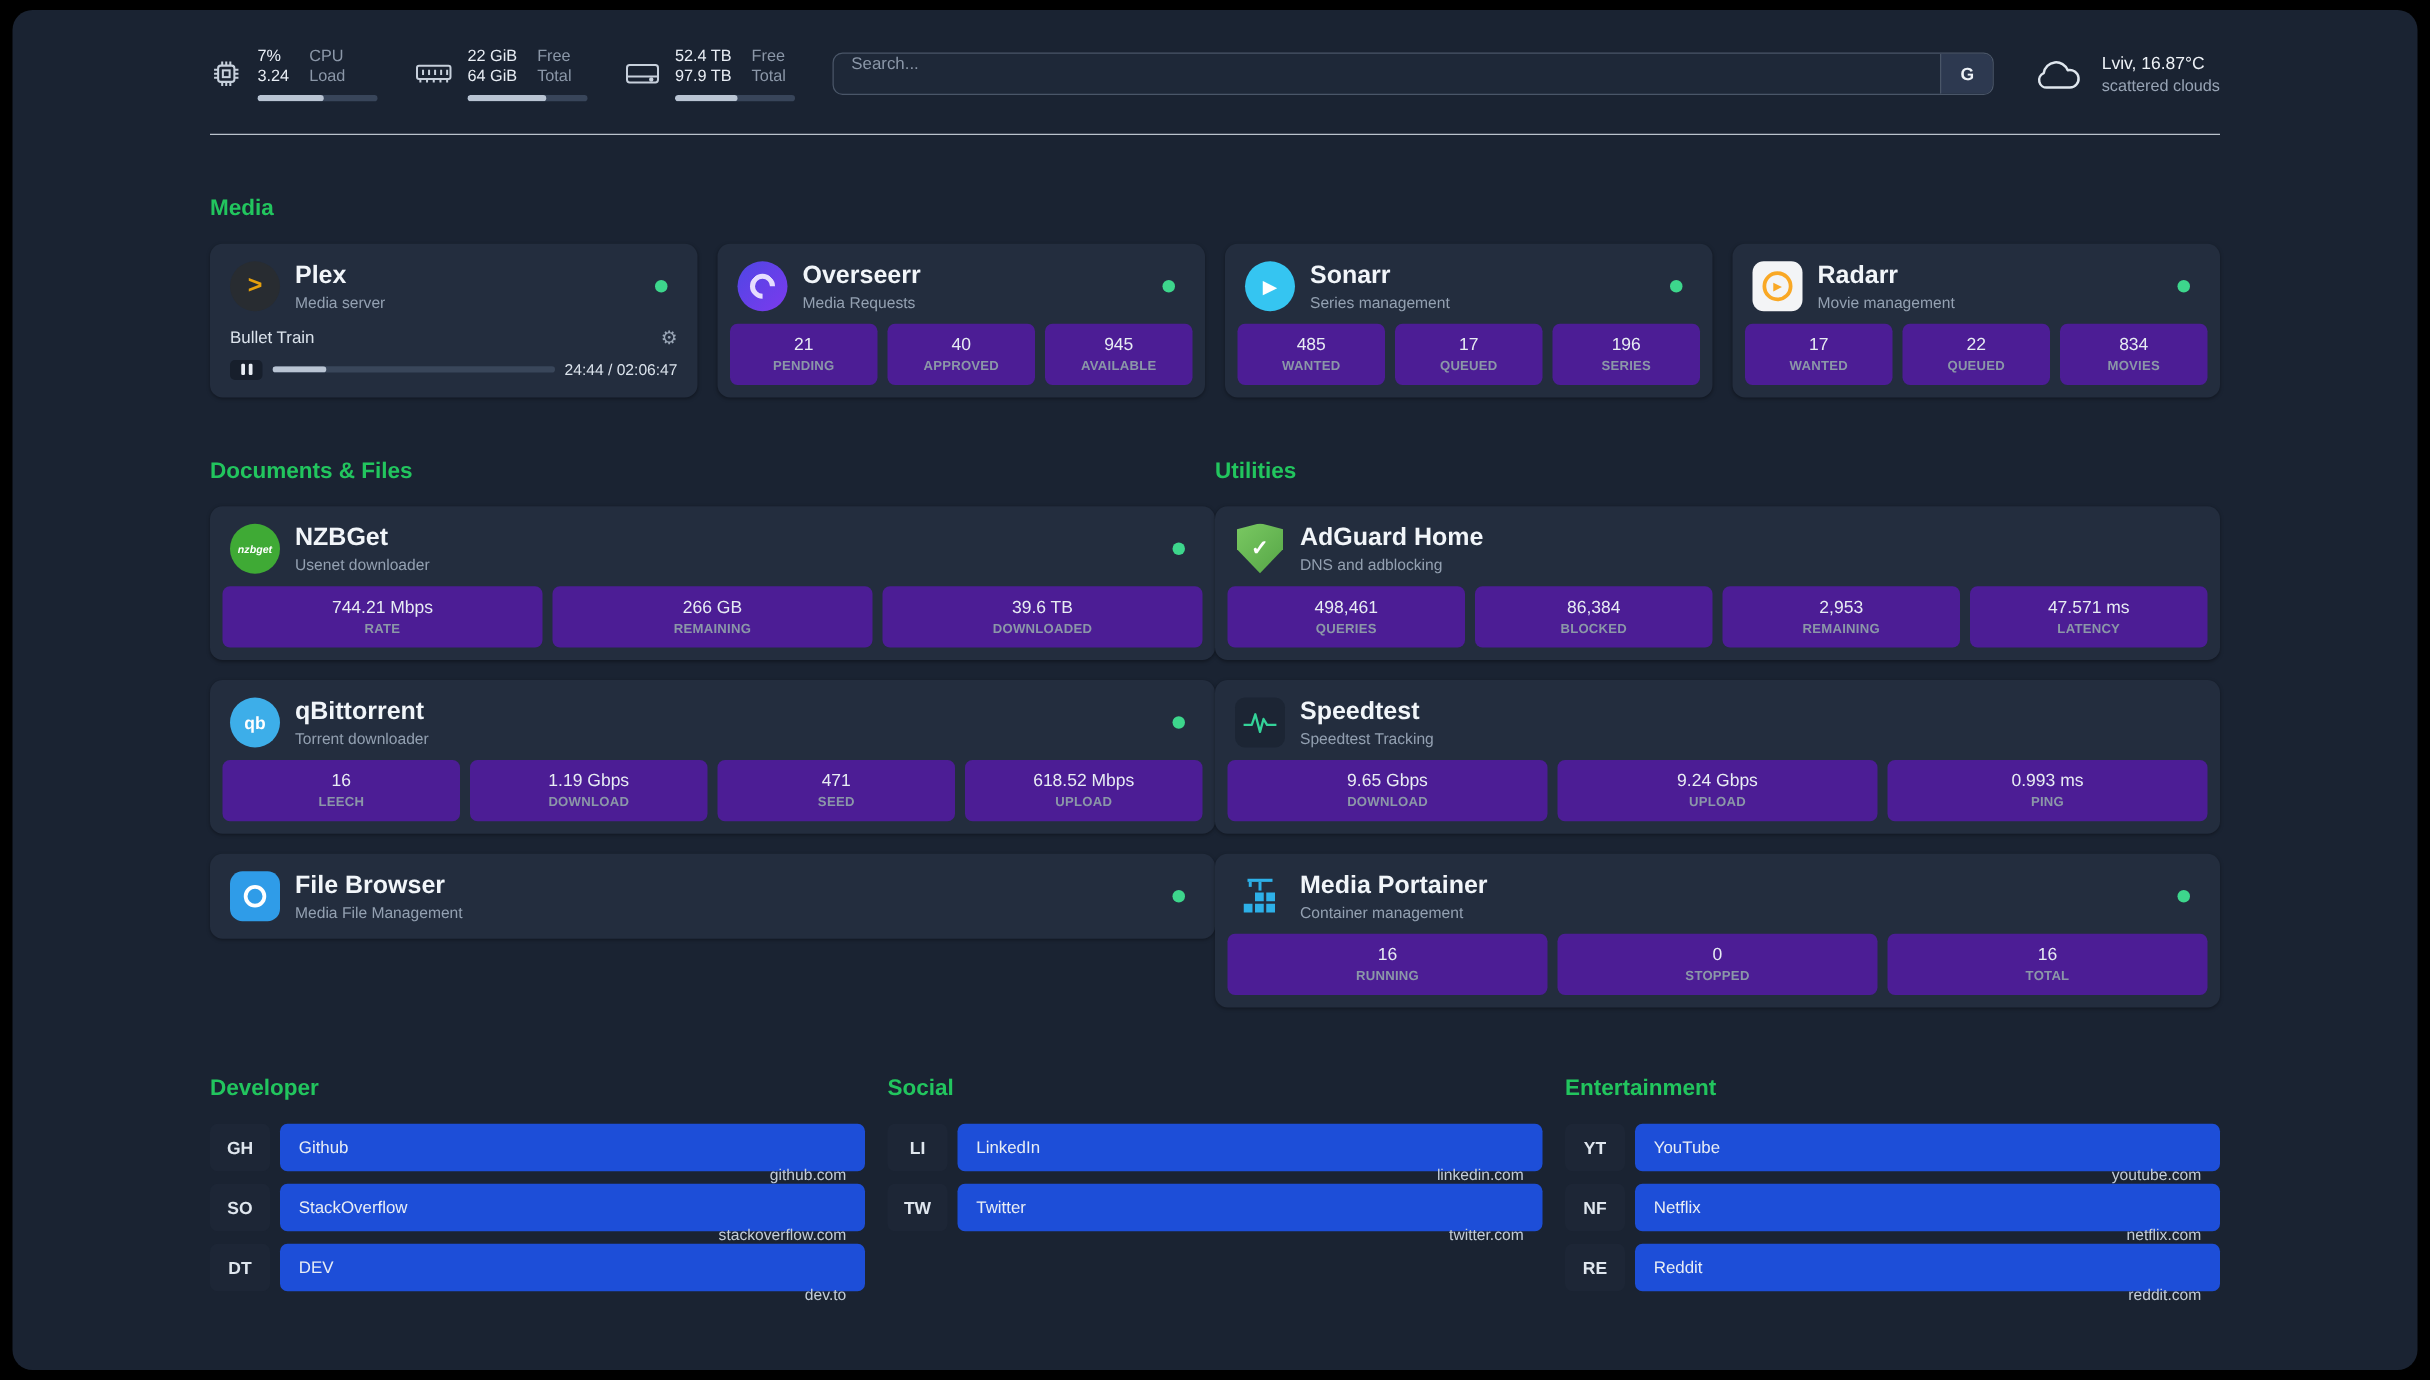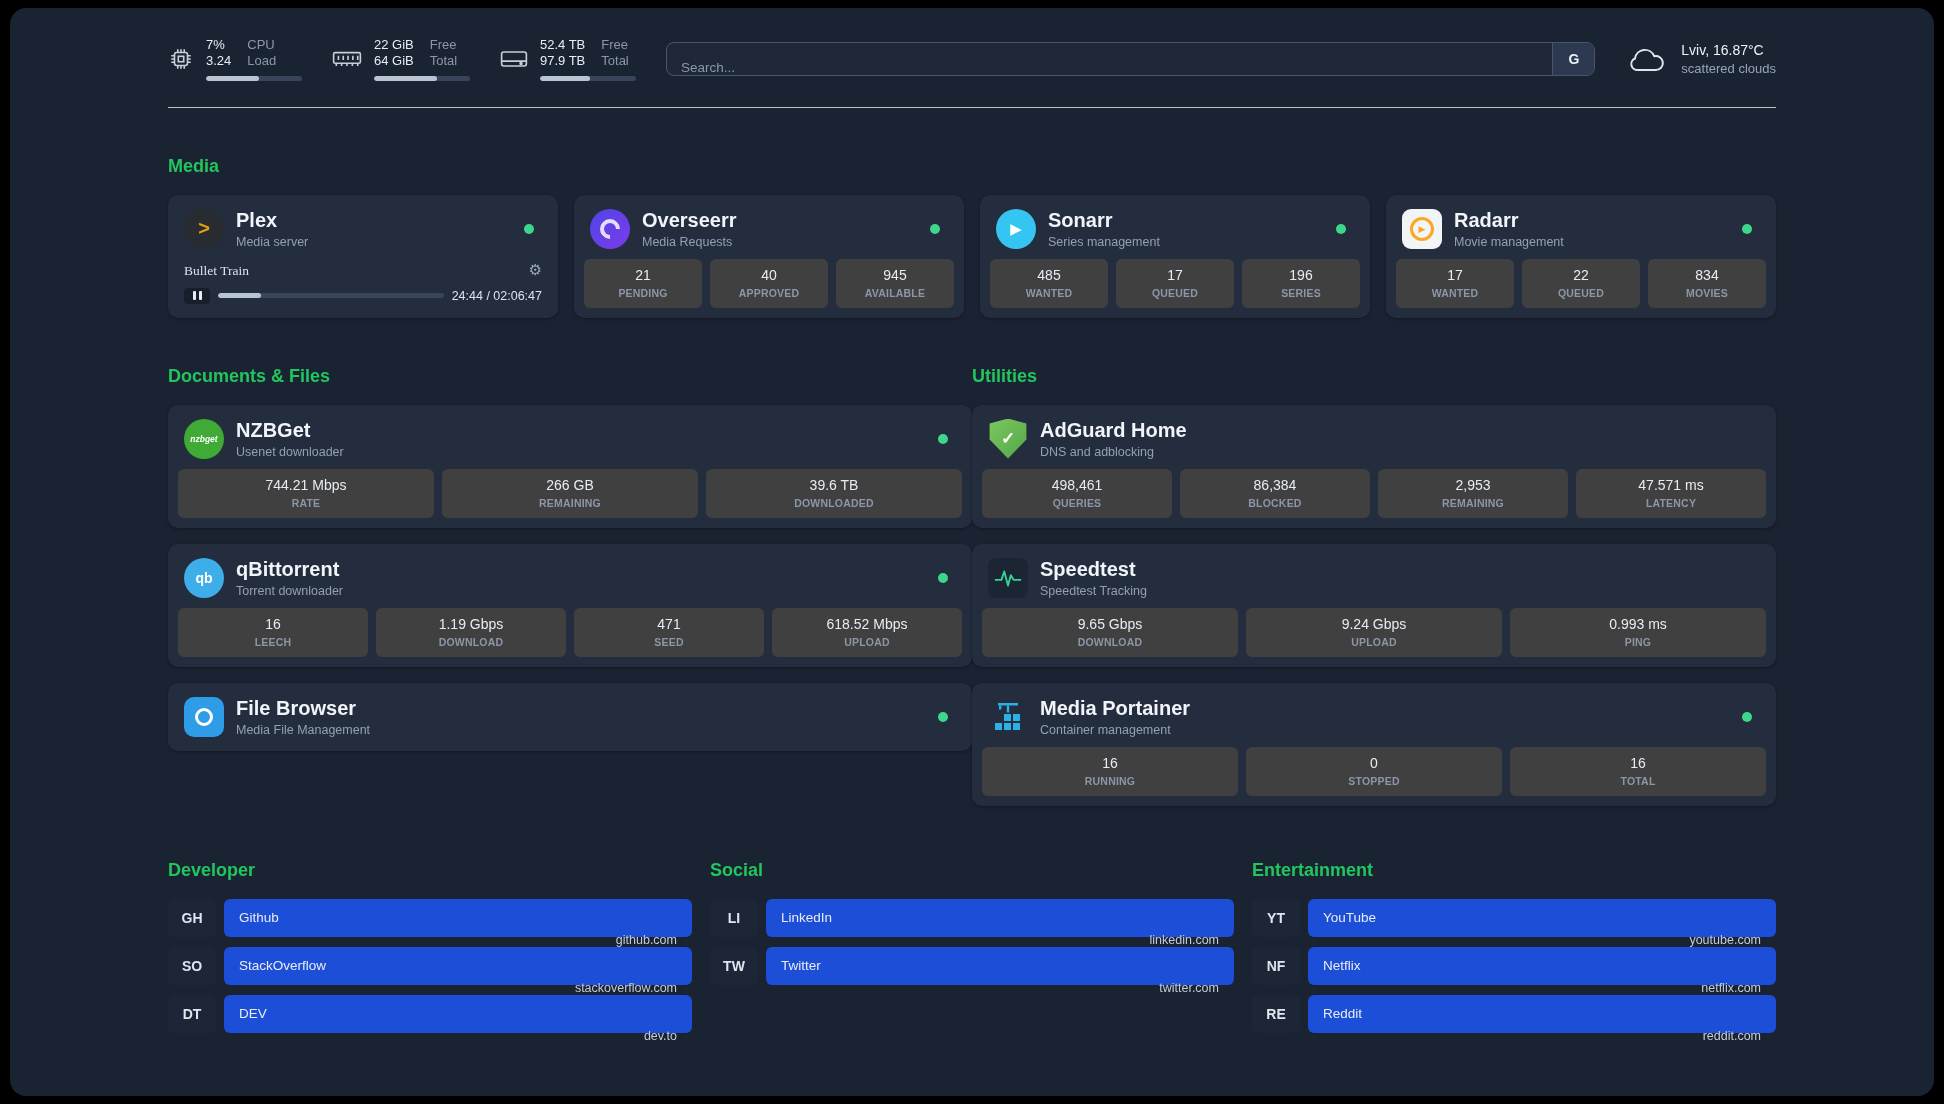--- a/index.html
+++ b/index.html
@@ -14,21 +14,21 @@
   .sysstat { display: flex; align-items: center; gap: 12px; }
   .sysicon { color: #c7d0dc; display: flex; align-items: center; }
   .sysbody { display: flex; flex-direction: column; gap: 7px; min-width: 96px; }
   .systexts { display: flex; gap: 16px; }
   .syscol { display: flex; flex-direction: column; gap: 2px; font-size: 13px; line-height: 1.1; }
   .syscol .v { color: #e8edf4; }
   .syscol .l { color: #8b97a8; }
   .bar { height: 5px; border-radius: 3px; background: #38455a; overflow: hidden; }
   .fill { height: 100%; background: #b9c4d3; border-radius: 3px; }
 
-  .search { flex: 1; display: flex; align-items: flex-end; height: 34px;
+  .search { flex: 1; display: flex; align-items: flex-start; height: 34px;
     border: 1px solid #4a5668; border-radius: 8px; background: #1e2838; overflow: hidden; }
   .search input { flex: 1; background: transparent; border: none; outline: none;
     color: #e2e8f0; font-size: 13.5px; padding: 0 14px; font-family: "Liberation Sans", sans-serif; }
   .search input::placeholder { color: #8b97a8; }
   .gbtn { width: 42px; height: 100%; display: flex; align-items: center; justify-content: center;
     background: #2d3950; border-left: 1px solid #4a5668; color: #eef2f7; font-size: 14px;
     font-weight: 600; cursor: pointer; }
 
   .weather { display: flex; align-items: center; gap: 12px; }
   .wt { display: flex; flex-direction: column; gap: 3px; }
@@ -47,21 +47,21 @@
   .card { background: #232d3e; border-radius: 10px; padding: 10px;
     box-shadow: 0 1px 3px rgba(0,0,0,.35); }
   .card-header { display: flex; align-items: center; gap: 12px; padding: 4px 6px 10px; }
   .card-header.only { padding-bottom: 4px; justify-content: flex-end; }
   .meta { display: flex; flex-direction: column; gap: 3px; }
   .svc-name { font-size: 20px; font-weight: 600; color: #f1f5f9; }
   .svc-sub { font-size: 12.5px; color: #93a0b1; }
   .dot { width: 10px; height: 10px; border-radius: 50%; background: #3dd68c;
     margin-left: auto; margin-right: 8px; flex: none; }
   .stats { display: flex; gap: 8px; }
-  .tile { flex: 1; background: #404040; border-radius: 6px; padding: 8px 4px 9px; text-align: center; }
+  .tile { flex: 1; background: #4c1d95; border-radius: 6px; padding: 8px 4px 9px; text-align: center; }
   .tile .tv { font-size: 14px; color: #e7ecf3; }
   .tile .tl { font-size: 10.5px; font-weight: 700; color: #8b97a8; margin-top: 4px; letter-spacing: .2px; }
 
   
   .logo { width: 40px; height: 40px; flex: none; display: flex; align-items: center;
     justify-content: center; position: relative; }
   .logo-plex { background: #282c31; border-radius: 50%; color: #e5a00d; font-weight: 700; font-size: 20px; }
   .logo-overseerr { background: linear-gradient(135deg, #4f46e5, #7c3aed); border-radius: 50%; }
   .logo-overseerr .swirl { width: 20px; height: 20px; border: 4px solid rgba(236,230,255,.95);
     border-bottom-color: transparent; border-radius: 50%; transform: rotate(-45deg); }
@@ -75,22 +75,22 @@
   .logo-fb { background: #2f9ce8; border-radius: 10px; }
   .logo-fb .ring { width: 18px; height: 18px; border: 3px solid #fff; border-radius: 50%; }
   .logo-adguard { background: linear-gradient(135deg, #7ac962, #55a546);
     clip-path: polygon(50% 0%, 96% 12%, 96% 52%, 50% 100%, 4% 52%, 4% 12%);
     color: #fff; font-size: 17px; font-weight: 700; }
   .logo-speedtest { background: #1c2534; border-radius: 8px; }
   .logo-portainer { background: transparent; }
 
   
   .player { padding: 2px 6px 4px; }
-  .player-top { display: flex; align-items: flex-end; justify-content: space-between;
-    color: #dbe3ec; font-size: 13.5px; font-family: Liberation Serif, serif; }
+  .player-top { display: flex; align-items: center; justify-content: space-between;
+    color: #dbe3ec; font-size: 13.5px; }
   .gear { color: #9aa6b6; font-size: 15px; cursor: pointer; }
   .player-bottom { display: flex; align-items: center; gap: 8px; margin-top: 9px; }
   .pause-btn { width: 26px; height: 16px; background: #171f2c; border-radius: 4px;
     display: flex; align-items: center; justify-content: center; gap: 3px; cursor: pointer; flex: none; }
   .pause-btn span { width: 3px; height: 9px; background: #e8edf4; border-radius: 1px; }
   .ptrack { flex: 1; height: 5px; background: #39465a; border-radius: 3px; overflow: hidden; }
   .pfill { height: 100%; background: #b9c4d3; border-radius: 3px; }
   .ptime { color: #dbe3ec; font-size: 12.5px; flex: none; }
 
   

